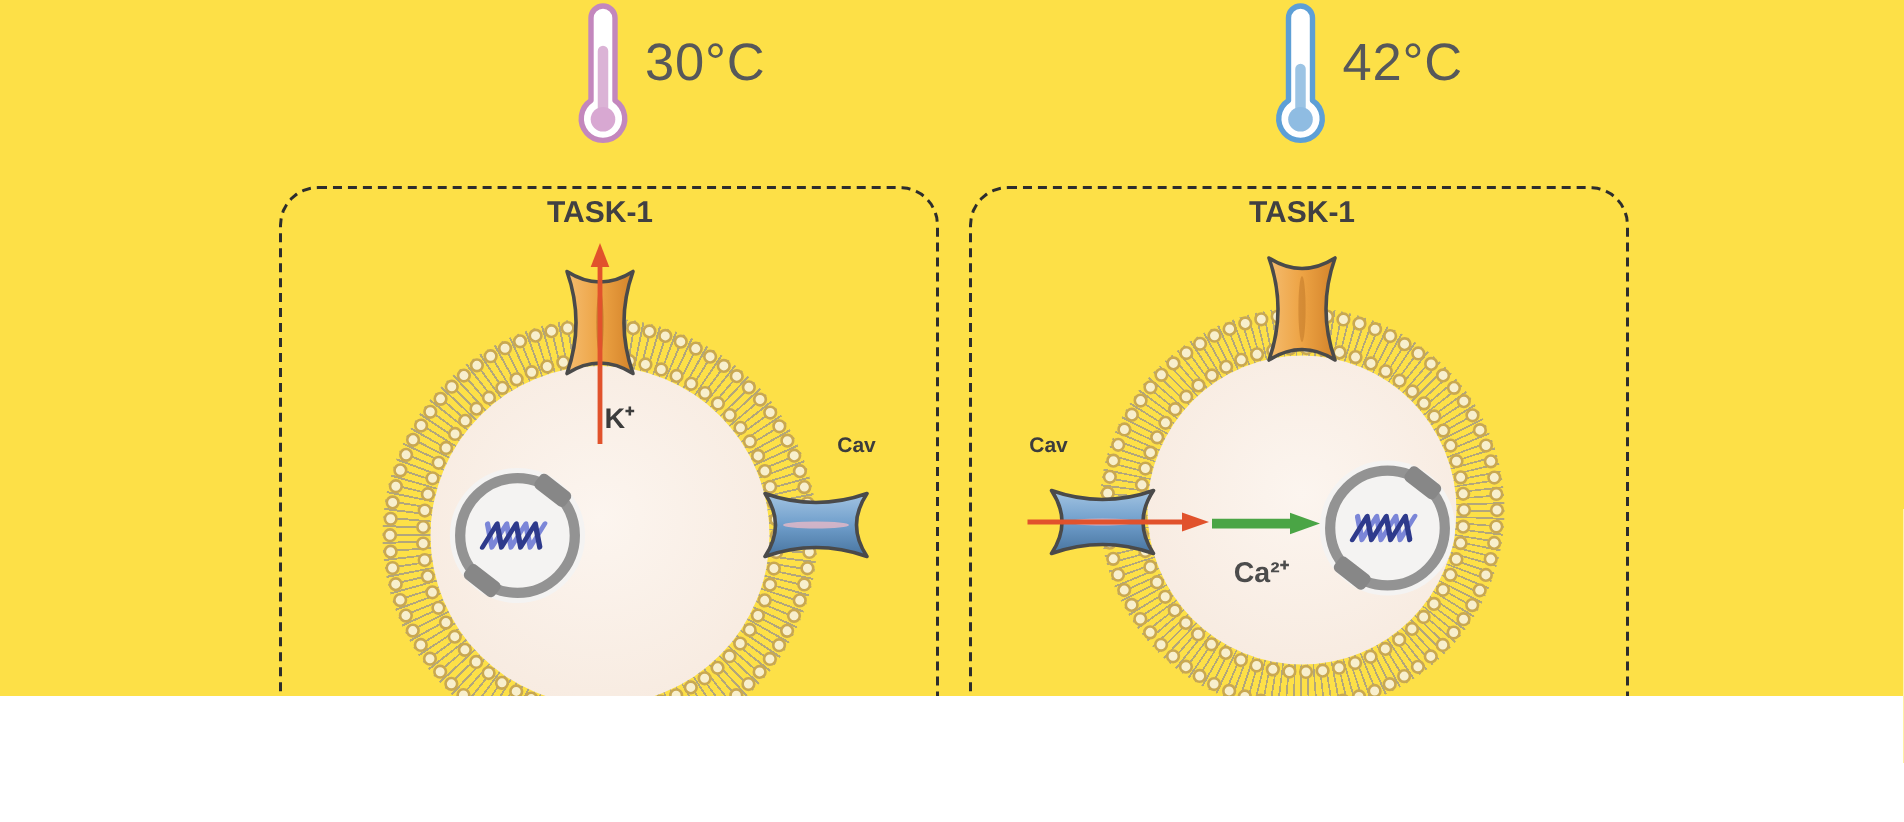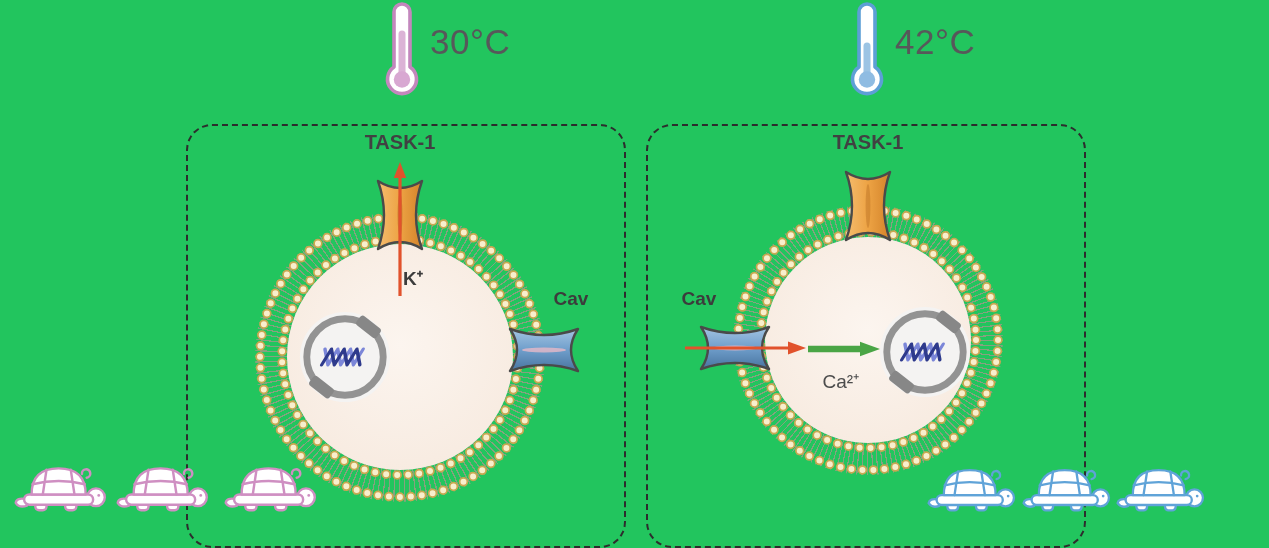--- a/index.html
+++ b/index.html
@@ -1,38 +1,38 @@
 <!DOCTYPE html>
 <html><head>
 <meta charset="utf-8">
 <style>
   html,body{margin:0;padding:0;background:#fff;}
-  .canvas{position:relative;width:1269px;height:548px;background:#22c55e;overflow:hidden;
+  .canvas{position:relative;width:1269px;height:464px;background:#fde047;overflow:hidden;
           font-family:"Liberation Sans",sans-serif;}
   .abs{position:absolute;}
   .panel{position:absolute;border:2.2px dashed #2d2d2d;border-radius:26px;background:transparent;}
   .panel-warm{left:186px;top:124px;width:436px;height:420px;}
   .panel-cold{left:646px;top:124px;width:436px;height:420px;}
   .temp-label{position:absolute;font-size:35px;font-weight:500;color:#57585a;letter-spacing:.5px;}
   .temp-warm{left:430px;top:22px;}
   .temp-cold{left:895px;top:22px;}
   .cell{position:absolute;border-radius:50%;}
   .cell-warm{left:255px;top:212px;width:290px;height:290px;}
   .cell-cold{left:733px;top:205px;width:270px;height:270px;}
   .tails{position:absolute;inset:0;border-radius:50%;
          background:repeating-conic-gradient(from 0deg at 50% 50%,
            rgba(160,152,136,.8) 0deg 0.55deg, transparent 0.55deg 2.25deg);}
   .interior{position:absolute;inset:32px;border-radius:50%;
             background:radial-gradient(circle at 50% 45%, #fcf5ef 0%, #f7eadf 85%);}
   .dots{position:absolute;inset:0;}
   .label{position:absolute;transform:translateX(-50%);white-space:nowrap;text-align:center;}
   .task1-label{font-size:20px;font-weight:bold;color:#414042;}
   .ion-label{font-size:19px;font-weight:bold;color:#3c3c3c;}
-  .cav-label{font-size:19px;font-weight:bold;color:#3c3c3c;}
-  .ca-label{font-size:19px;font-weight:normal;color:#4c4c4c;}
+  .cav-label{font-size:14px;font-weight:bold;color:#3c3c3c;}
+  .ca-label{font-size:19px;font-weight:bold;color:#4c4c4c;}
   .turtle{position:absolute;width:97px;height:58px;}
   .turtle-sm{width:93px;height:56px;}
   .turtle-warm{color:#cf8fc2;}
   .turtle-cold{color:#5fa3d8;}
 </style>
 </head>
 <body>
 
 <div class="canvas">
 

